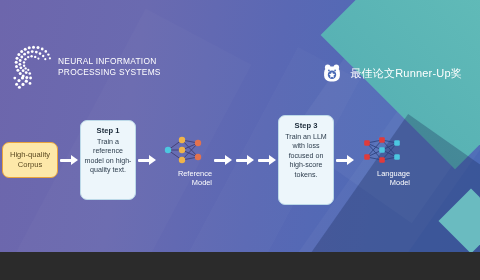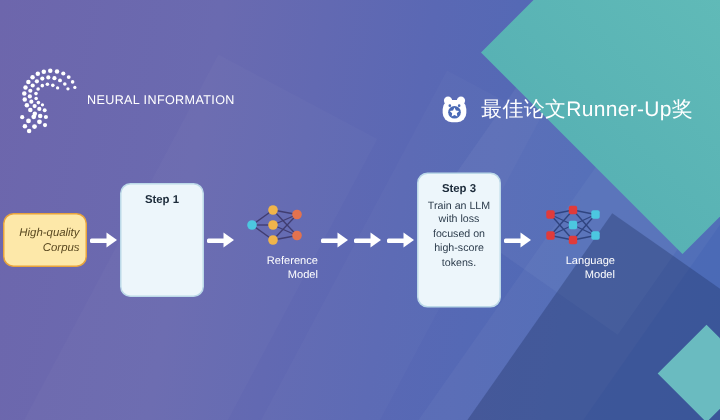--- a/index.html
+++ b/index.html
@@ -3,21 +3,21 @@
 <meta charset="utf-8">
 <style>
   html, body {
     margin: 0;
     padding: 0;
     background: #2b2b2b;
   }
   #slide {
     position: relative;
     width: 480px;
-    height: 280px;
+    height: 252px;
     overflow: hidden;
     font-family: "Liberation Sans", "DejaVu Sans", sans-serif;
     background: linear-gradient(100deg, #6d66ac 0%, #6a6ab0 28%, #5a68b4 55%, #4f6ab6 78%, #4a6ab6 100%);
   }
 
   
   .wedge {
     position: absolute;
     pointer-events: none;
   }
@@ -111,21 +111,21 @@
     align-items: center;
     gap: 7px;
   }
   .award-icon {
     width: 22px;
     height: 22px;
     flex: 0 0 auto;
   }
   .award-label {
     color: #ffffff;
-    font-size: 14px;
+    font-size: 11px;
     font-weight: 400;
     white-space: nowrap;
     letter-spacing: .2px;
   }
 
   
   .pipeline {
     position: absolute;
     left: 0;
     top: 112px;
@@ -133,26 +133,25 @@
     height: 96px;
     display: flex;
     align-items: center;
   }
 
   .node { flex: 0 0 auto; position: relative; }
 
   
   .corpus {
     border-radius: 7px;
-    text-align: right;
+    text-align: center;
     font-size: 7.6px;
     line-height: 1.35;
     padding: 7px 4px;
     box-sizing: border-box;
-    font-style: italic;
   }
   .corpus-yellow {
     width: 56px;
     background: #fde8a9;
     border: 1.2px solid #e8a33c;
     color: #5b4a22;
     margin-left: 2px;
   }
   .corpus-red {
     width: 56px;
@@ -288,20 +287,21 @@
         <circle cx="7.0" cy="36.6" r="1.6"></circle>
         <circle cx="11.0" cy="40.4" r="1.6"></circle>
         <circle cx="4.6" cy="40.2" r="1.5"></circle>
         <circle cx="7.4" cy="43.3" r="1.5"></circle>
         <circle cx="2.8" cy="34.1" r="1.4"></circle>
         <circle cx="18.0" cy="39.4" r="1.4"></circle>
       </g>
     </svg>
     <div class="logo-text">
       <div>NEURAL INFORMATION</div>
+      <div>PROCESSING SYSTEMS</div>
     </div>
   </div>
 
   <div class="award">
     <svg class="award-icon" viewBox="0 0 24 24">
       <circle cx="7.3" cy="5.6" r="3.0" fill="#ffffff"></circle>
       <circle cx="16.7" cy="5.6" r="3.0" fill="#ffffff"></circle>
       <rect x="3.4" y="5.0" width="17.2" height="16.2" rx="6.6" fill="#ffffff"></rect>
       <circle cx="12" cy="14.0" r="4.6" fill="#4a6ab6"></circle>
       <path d="M12 10.6l1.05 2.16 2.35.33-1.7 1.67.40 2.35L12 15.99l-2.10 1.12.40-2.35-1.70-1.67 2.35-.33z" fill="#ffffff"></path>
@@ -317,20 +317,21 @@
       <div class="corpus corpus-yellow">High-quality Corpus</div>
     </div>
 
     <div class="arrow">
       <div class="shaft"></div>
       <div class="head"></div>
     </div>
 
     <div class="node step">
       <div class="step-title">Step 1</div>
+      <div class="step-body">Train a reference model on high-quality text.</div>
     </div>
 
     <div class="arrow">
       <div class="shaft"></div>
       <div class="head"></div>
     </div>
 
     <div class="node model">
       <svg width="50" height="34" viewBox="0 0 50 34">
         <g stroke="#3a3566" stroke-width="0.9" opacity="0.85">

